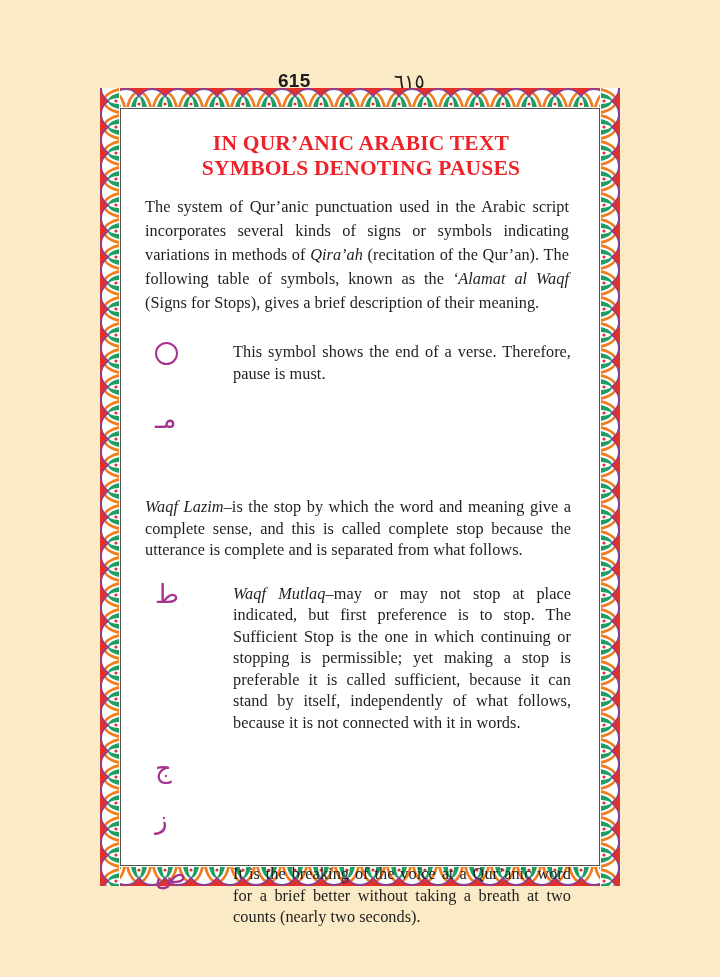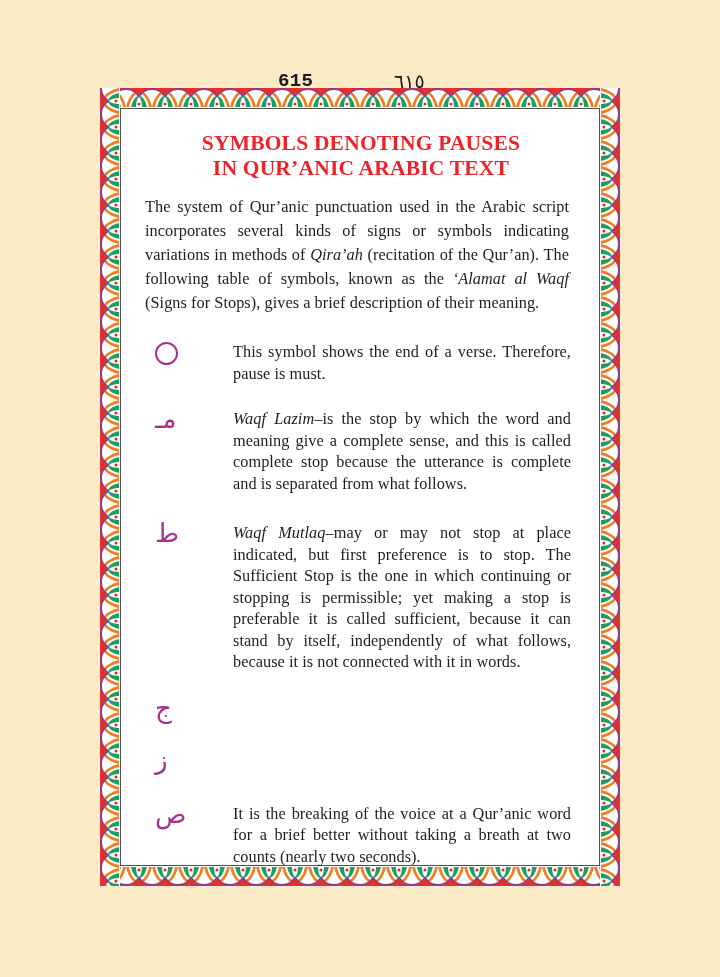--- a/index.html
+++ b/index.html
@@ -28,21 +28,21 @@
     top: 68px;
     left: 105px;
     width: 510px;
     height: 26px;
     display: flex;
     align-items: center;
   }
   .pnum-latin {
     position: absolute;
     left: 173px;
-    font-family: Liberation Mono, monospace;
+    font-family: Liberation Sans, sans-serif;
     font-weight: bold;
     font-size: 19px;
     color: #1b1b1b;
     letter-spacing: 0.3px;
   }
   .pnum-arabic {
     position: absolute;
     left: 289px;
     font-family: "DejaVu Sans", "Liberation Sans", sans-serif;
     font-weight: normal;
@@ -153,21 +153,21 @@
     line-height: 21.5px;
     color: #1e1e1e;
     text-align: justify;
     text-justify: inter-word;
     padding-right: 6px;
     letter-spacing: 0.05px;
   }
   .entry-text i { font-style: italic; }
 
   .e-verse   { margin-bottom: 24px; }
-  .e-lazim   { margin-bottom: 28px; }
+  .e-lazim   { margin-bottom: 22px; flex-direction: column; }
   .e-mutlaq  { margin-bottom: 24px; }
   .e-jaiz    { margin-bottom: 30px; }
   .e-zay     { margin-bottom: 32px; }
   .e-sad     { margin-bottom: 0; }
 </style>
 </head>
 <body>
 
 <div class="page">
 
@@ -247,22 +247,22 @@
           </pattern>
         </defs>
         <rect width="20" height="798" fill="url(#prgt)"></rect>
       </svg>
     </div>
 
     <div class="frame-inner">
       <div class="content">
 
         <h1 class="doc-title">
+          <span class="tline">IN QUR’ANIC ARABIC TEXT</span>
           <span class="tline">SYMBOLS DENOTING PAUSES</span>
-          <span class="tline">IN QUR’ANIC ARABIC TEXT</span>
         </h1>
 
         <p class="intro">The
           system of Qur’anic punctuation used in the Arabic script incorporates
           several kinds of signs or symbols indicating variations in methods of
           <i>Qira’ah</i>
           (recitation of the Qur’an). The following table of symbols, known as the
           <i>‘Alamat al Waqf</i>
           (Signs for Stops), gives a brief description of their meaning.</p>
 

